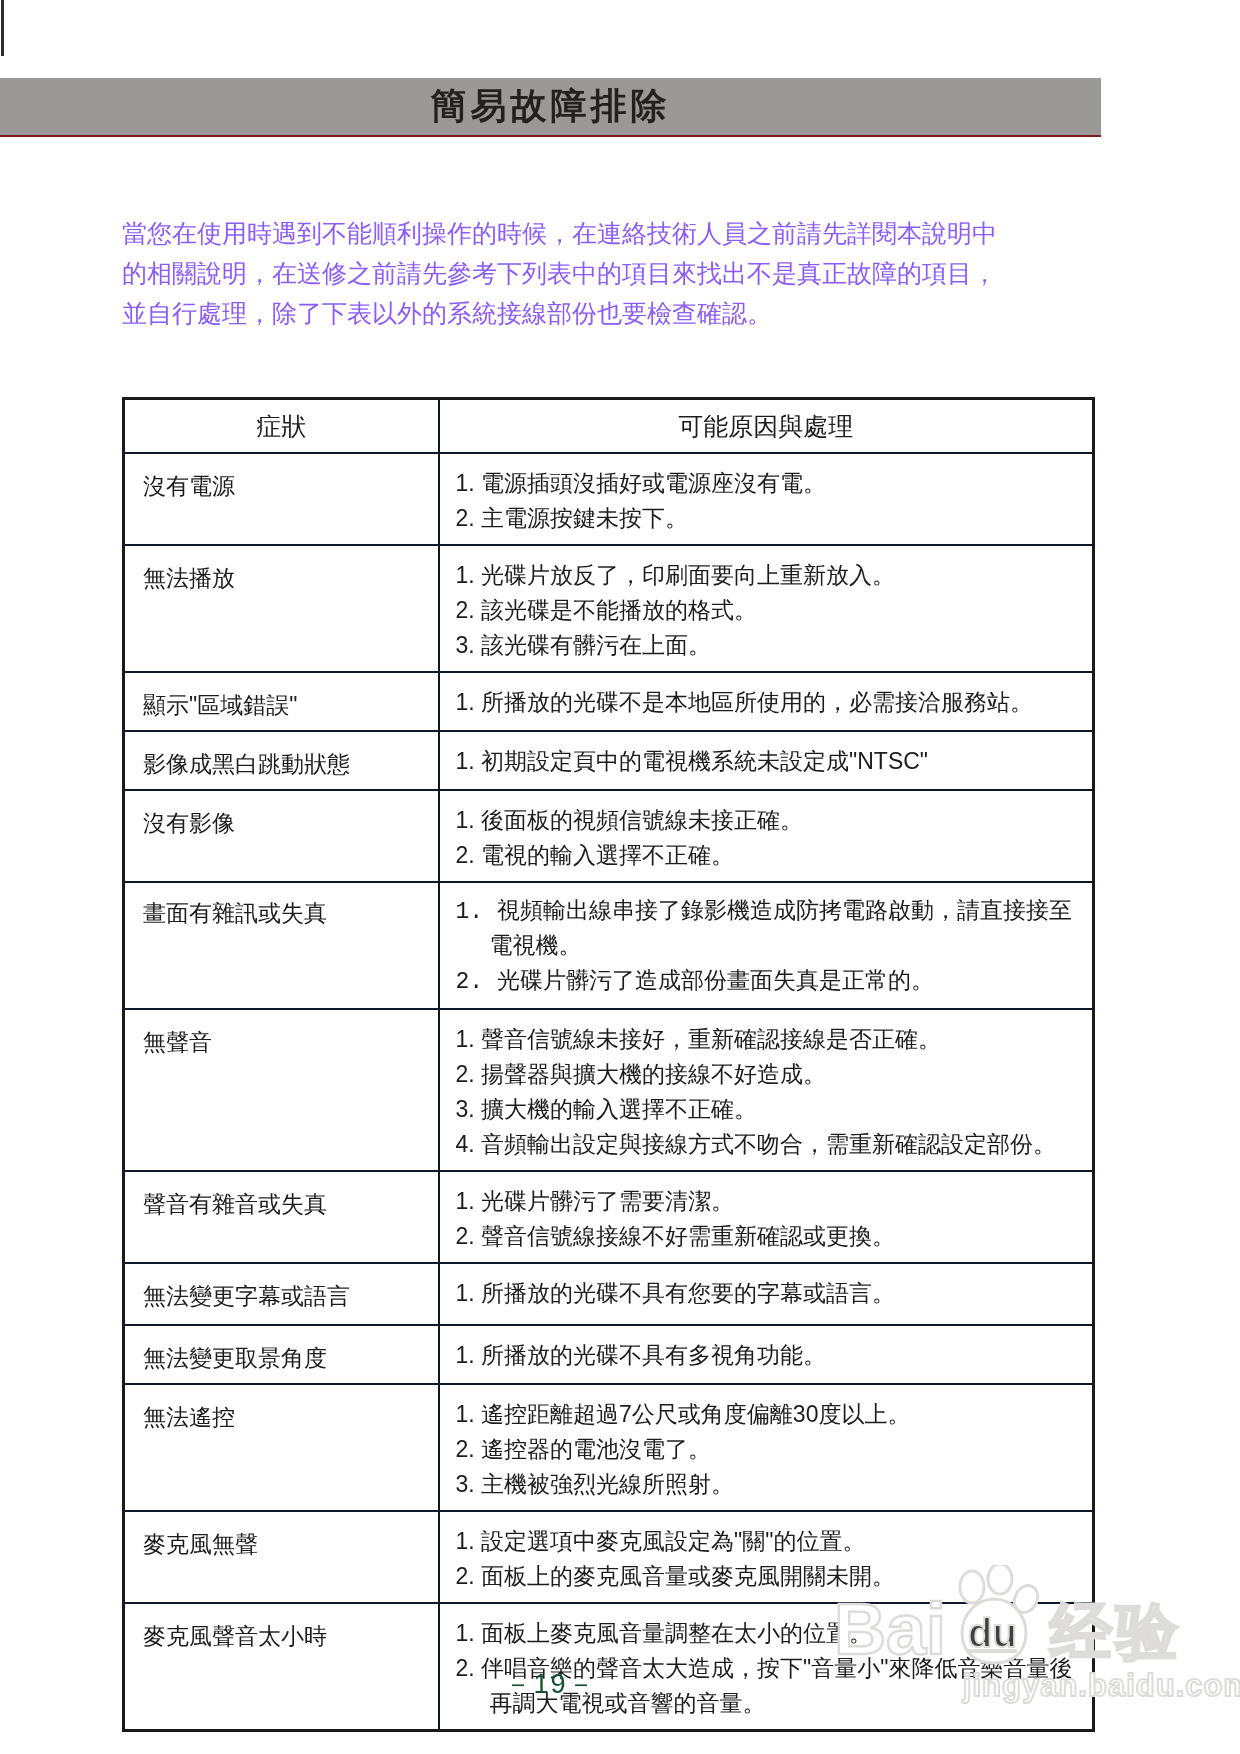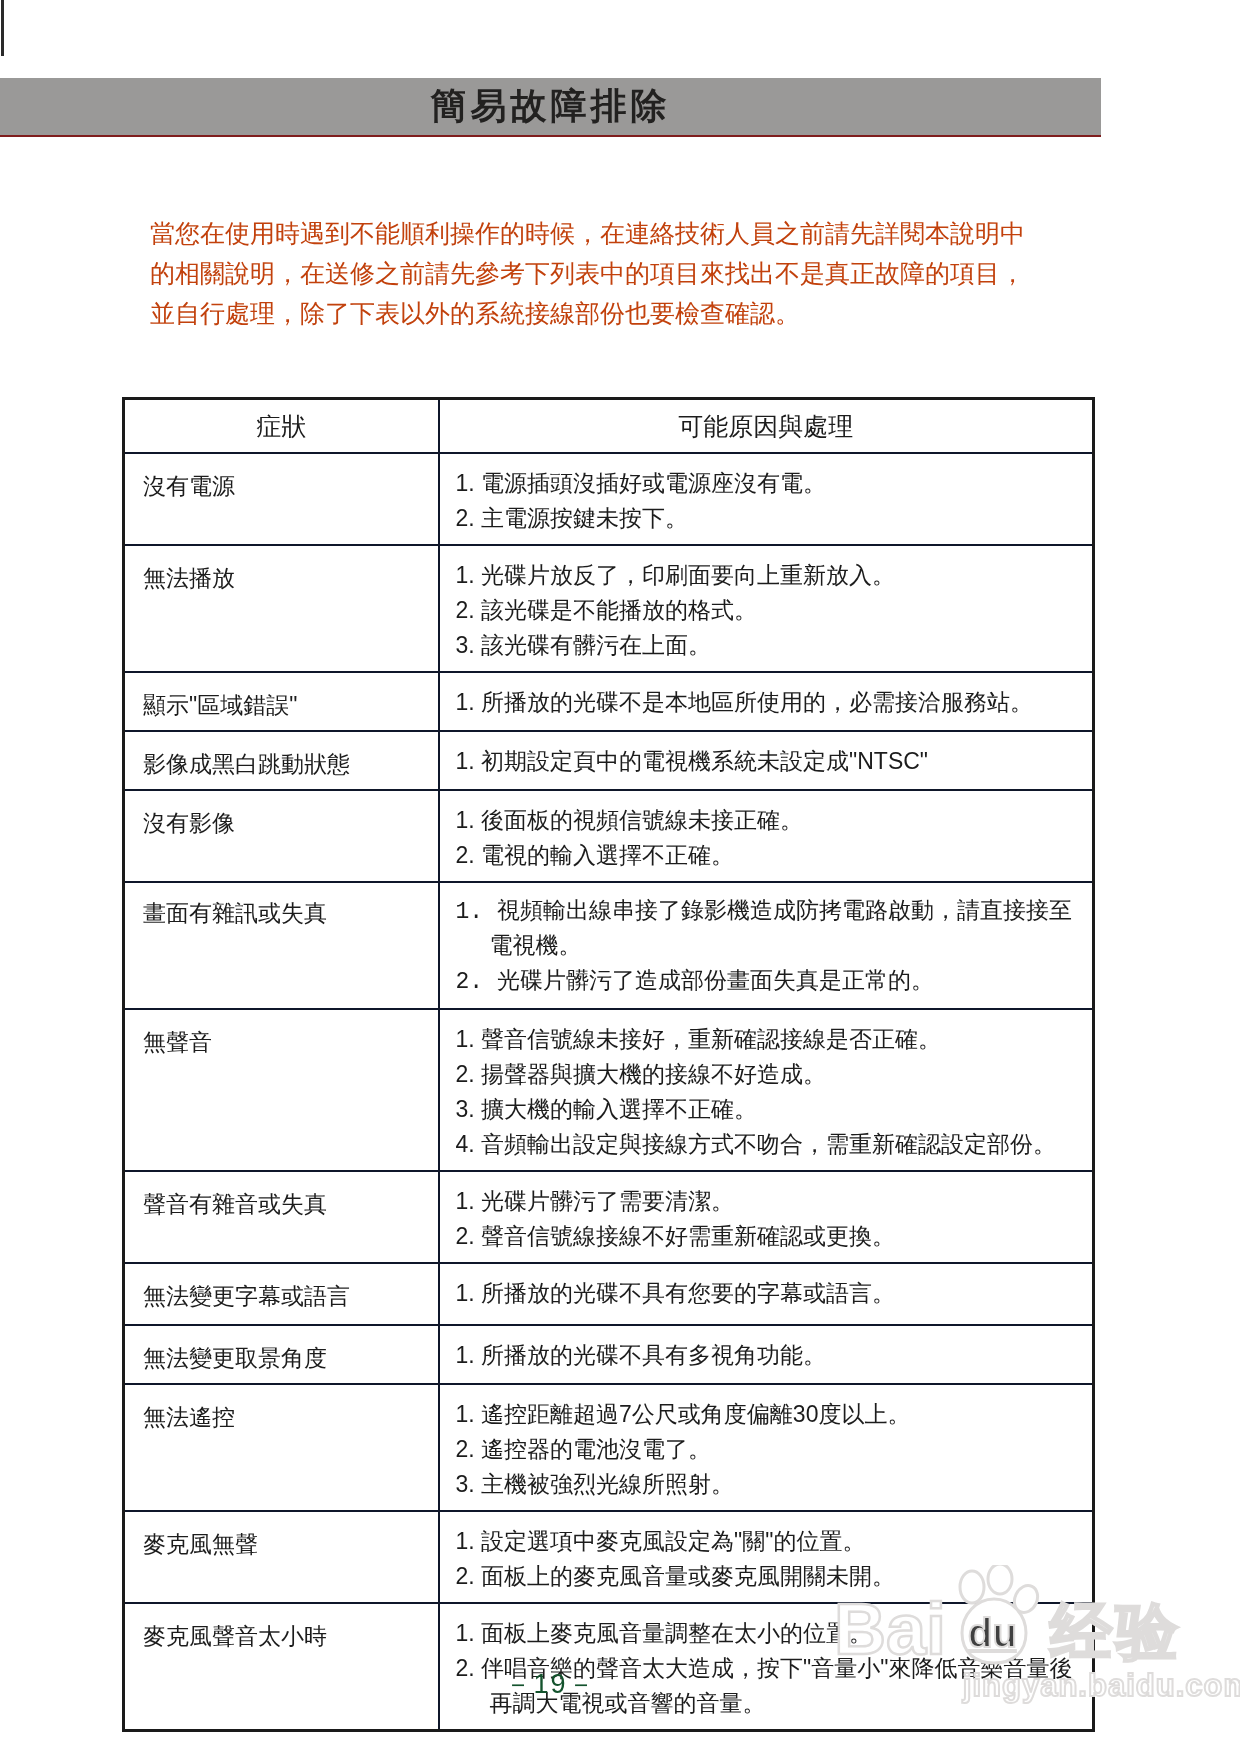--- a/index.html
+++ b/index.html
@@ -20,21 +20,21 @@
     background:var(--bar,#9a9998);
     display:flex;align-items:center;justify-content:center;
     border-bottom:2px solid #7f1d1d;
   }
   .titlebar h1{
     margin:0;font-size:36px;font-weight:bold;color:#222120;
     letter-spacing:4px;
   }
   .intro{
     position:absolute;left:122px;top:213px;width:900px;
-    font-size:25px;line-height:40px;color:#c2410c;margin-left:28px;
+    font-size:25px;line-height:40px;color:#8b5cf6;
   }
   .tbl{
     position:absolute;left:122px;top:397px;
     border-collapse:collapse;
     table-layout:fixed;
     width:970px;
     font-size:23px;
   }
   .tbl,.tbl th,.tbl td{border:2px solid #0f172a;}
   .tbl{border:3px solid #1a1a1a;}

